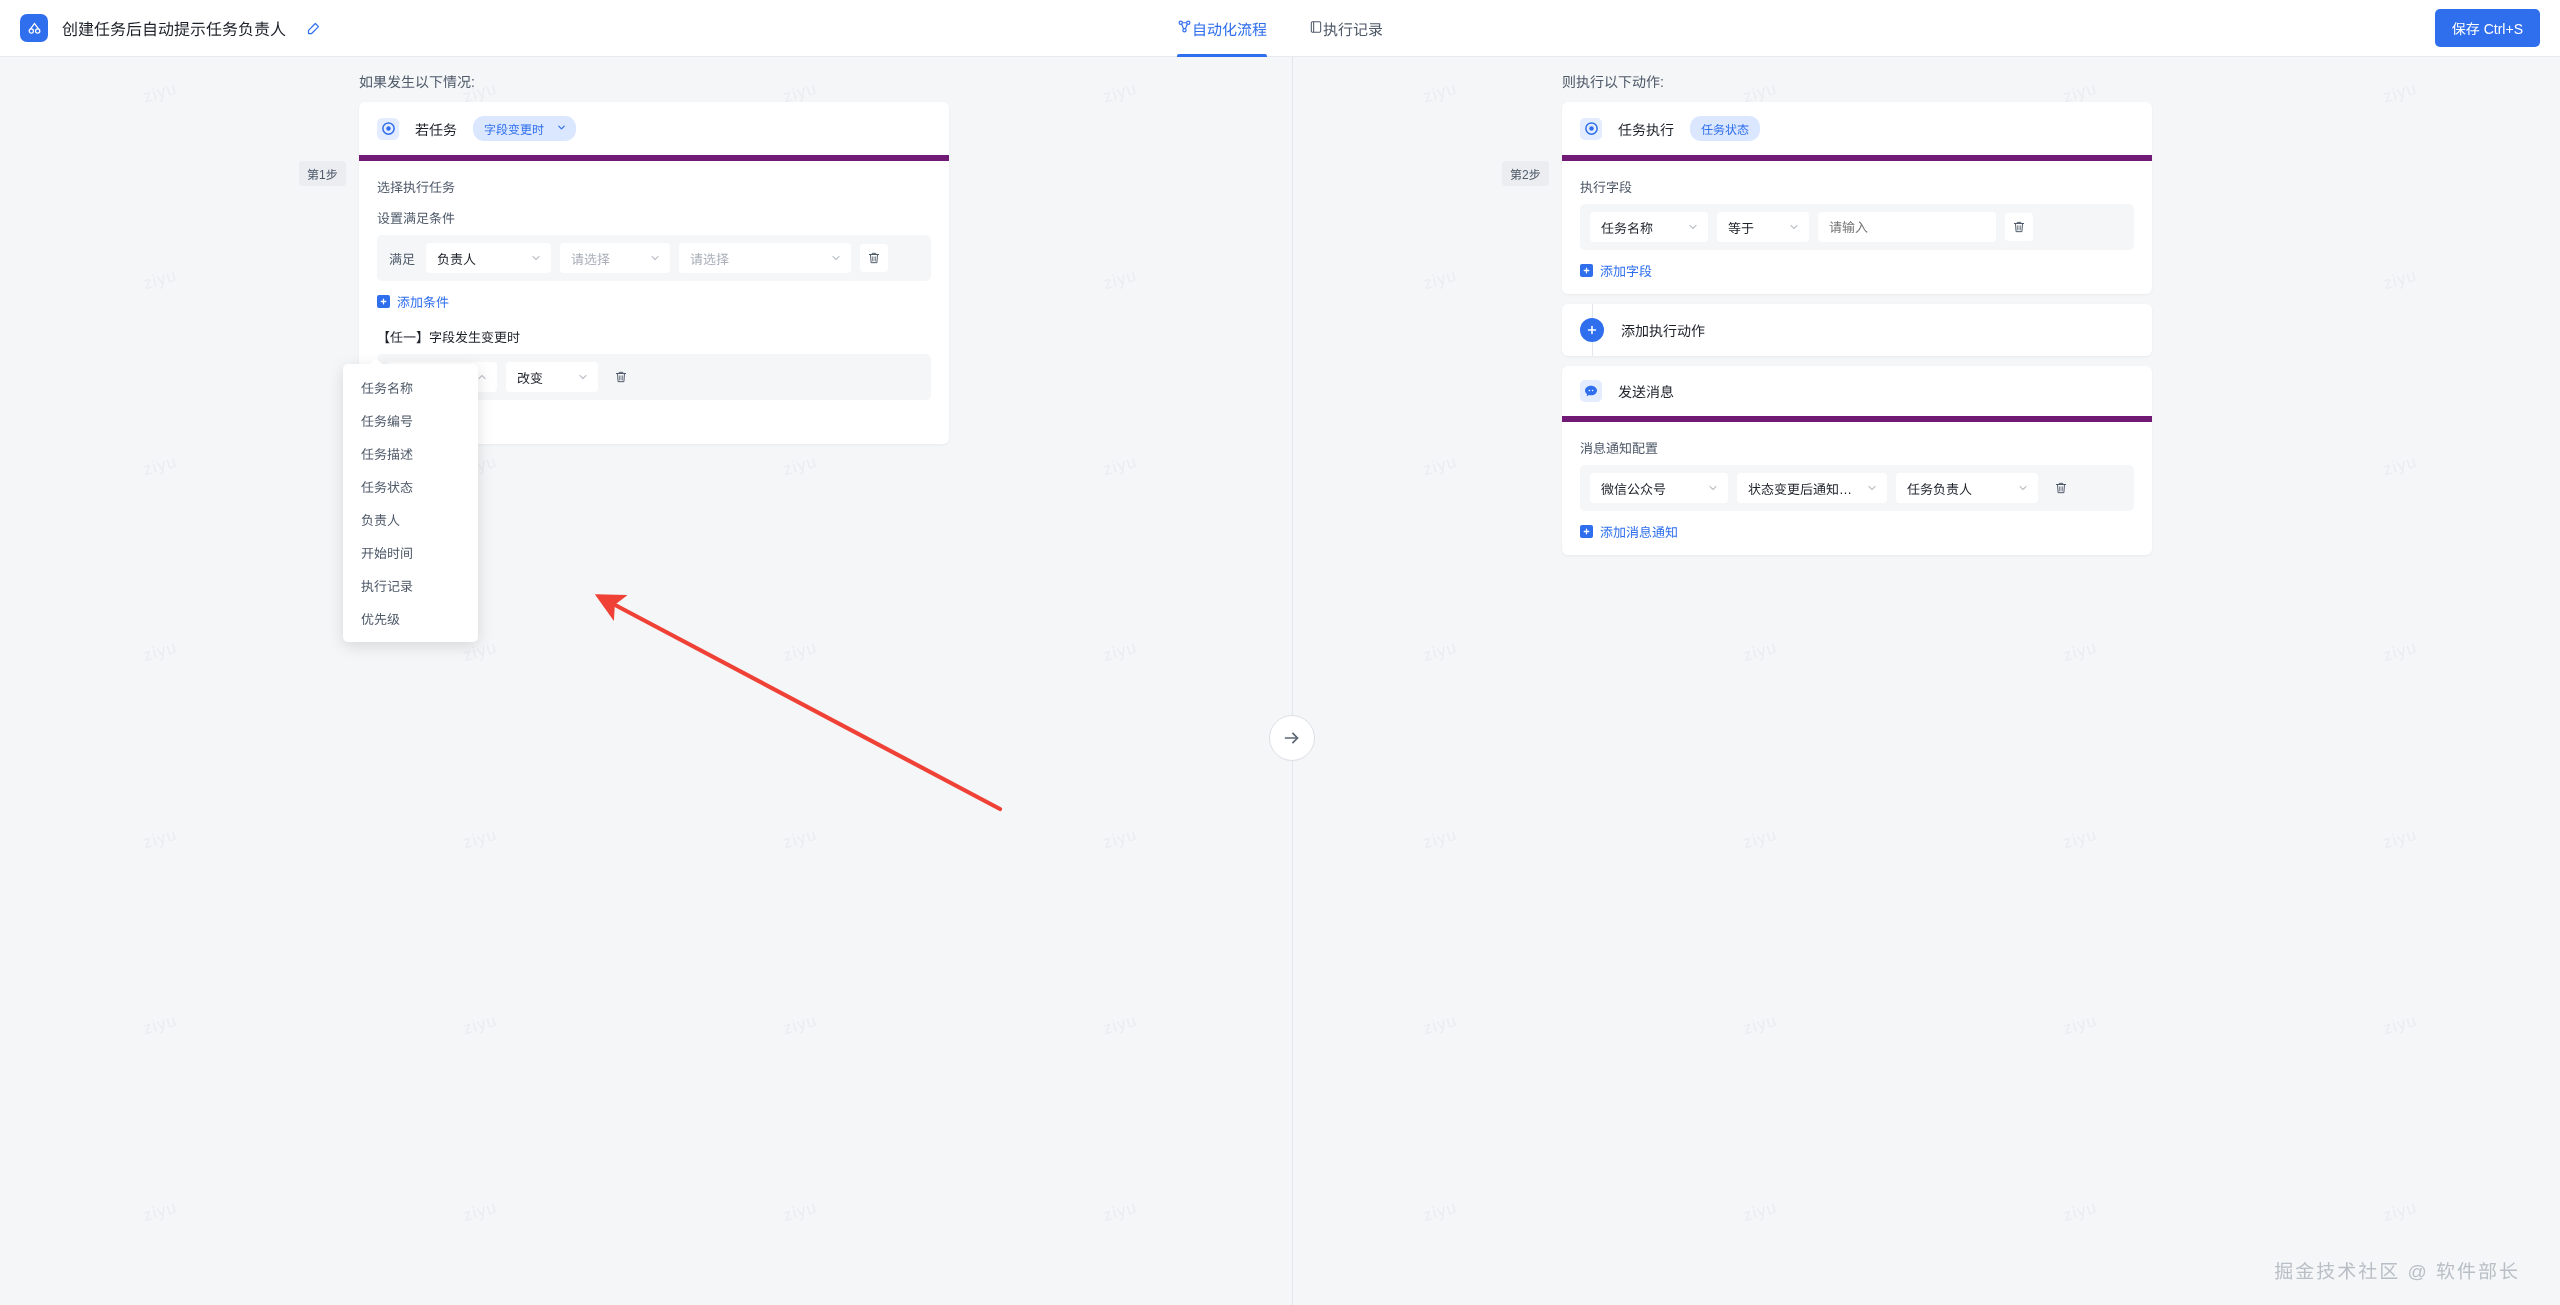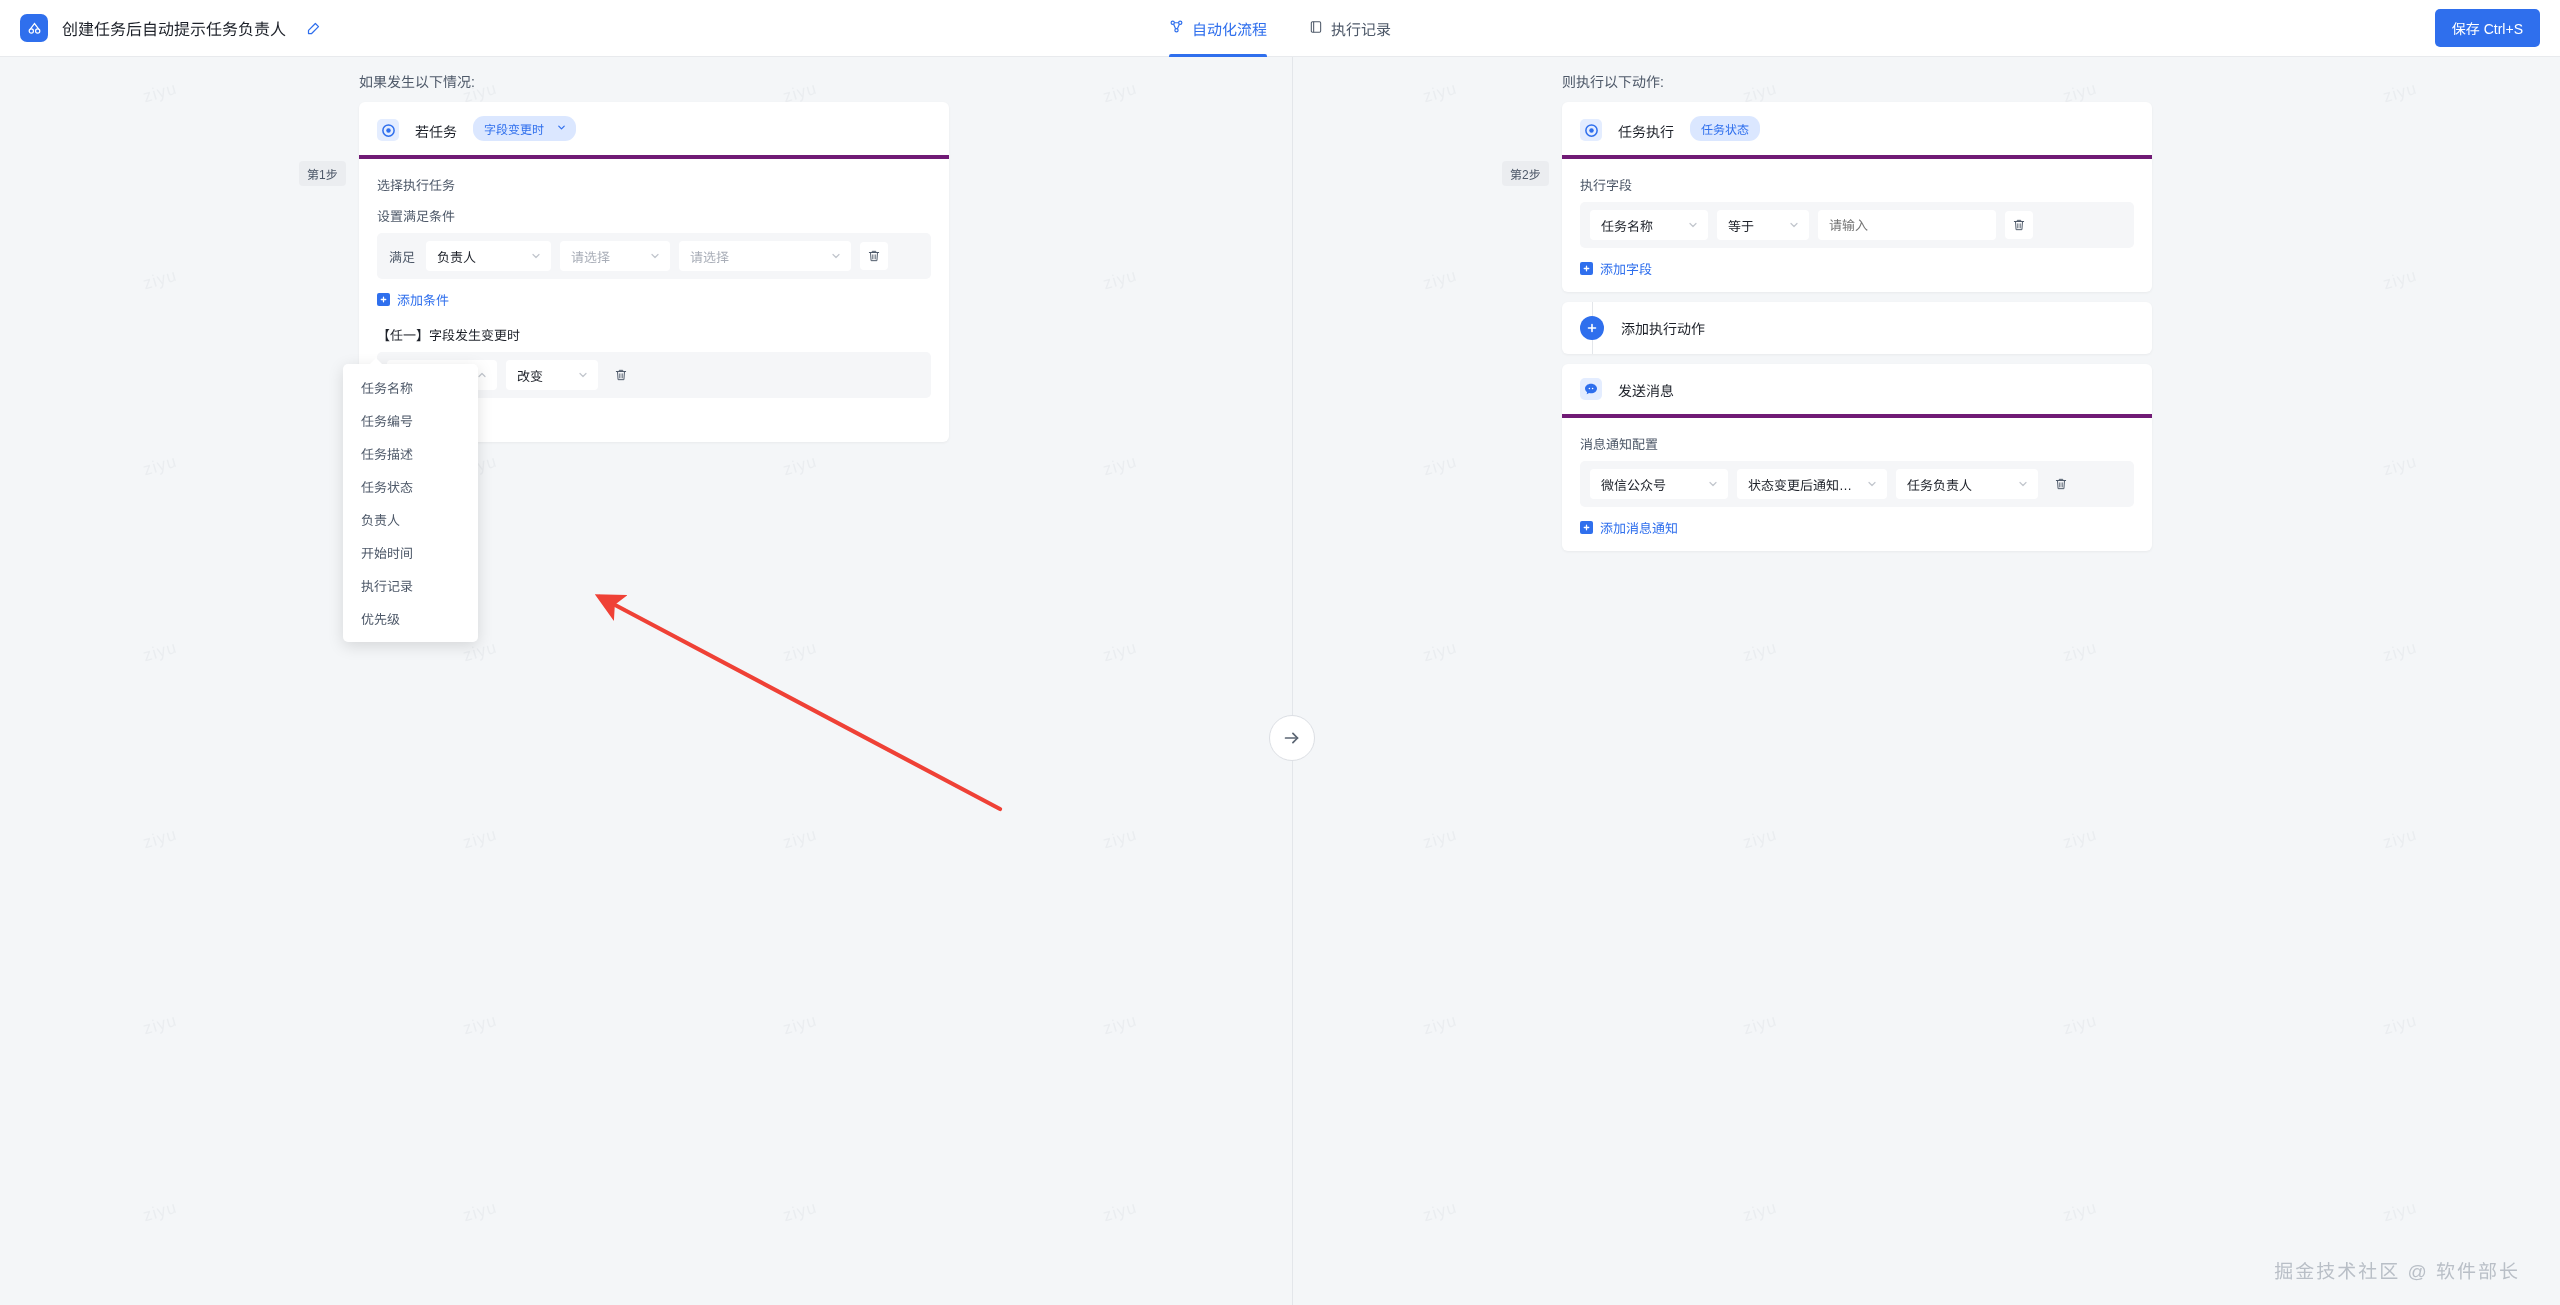--- a/index.html
+++ b/index.html
@@ -43,21 +43,21 @@
   .doc-title{
     font-size:16px;color:#1d2129;white-space:nowrap;
   }
   .edit-pencil{ display:flex;align-items:center;margin-left:6px;cursor:pointer; }
 
   .tabs{
     position:absolute; left:50%; transform:translateX(-50%);
     display:flex; gap:42px; height:57px; align-items:center;
   }
   .tab{
-    display:flex;align-items:center;gap:8px;
+    display:flex;align-items:center;
     font-size:15px;color:#4e5969;height:57px;cursor:pointer;
     position:relative;
   }
   .tab.active{ color:#2f6fed; }
   .tab.active::after{
     content:""; position:absolute; left:0; right:0; bottom:0;
     height:3px; background:#2f6fed; border-radius:2px 2px 0 0;
   }
 
   .save-btn{
@@ -98,23 +98,23 @@
   }
   .step-badge.left{ left:-60px; }
   .step-badge.right{ left:-60px; }
 
   .card{
     background:#fff; border-radius:6px;
     box-shadow:0 1px 3px rgba(0,0,0,.05);
     position:relative;
   }
   .card-head{
-    display:flex;align-items:flex-end;gap:16px;
+    display:flex;align-items:center;gap:16px;
     padding:14px 18px;
-    border-bottom:4px solid #701a75;
+    border-bottom:6px solid #701a75;
   }
   .node-icon{
     width:22px;height:22px;border-radius:5px;background:#e4edff;
     display:flex;align-items:center;justify-content:center;flex:none;
   }
   .node-icon.msg{ background:#e4edff; }
   .node-title{ font-size:14px;color:#1d2129; }
   .tag-pill{
     background:#dbe7ff;color:#2f6fed;
     font-size:12px;border-radius:11px;

